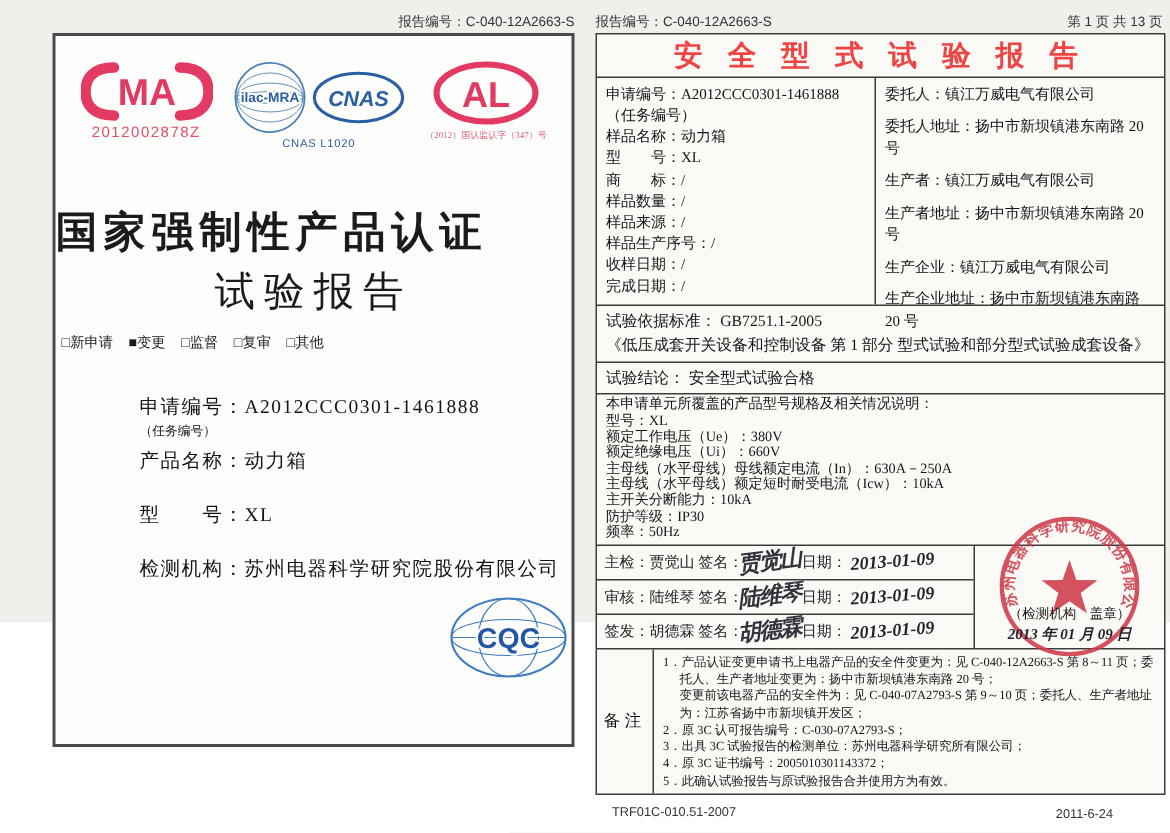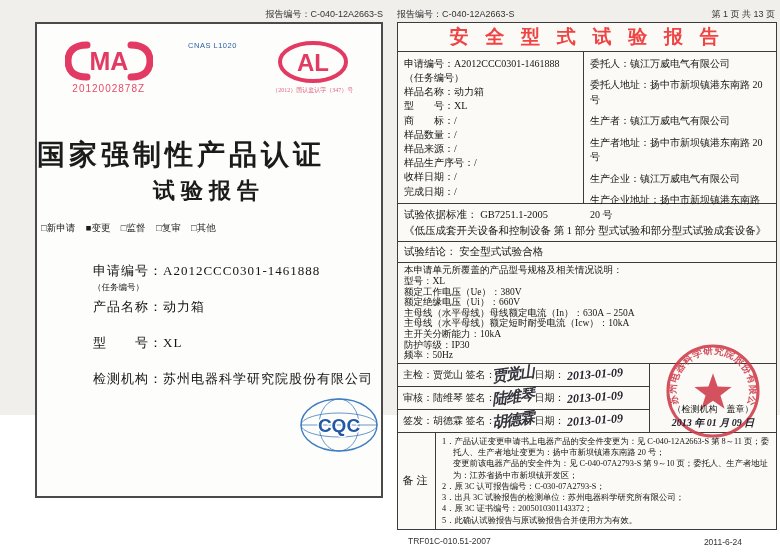--- a/index.html
+++ b/index.html
@@ -9,21 +9,21 @@
   
   .lp-report-no { position:absolute; left:250px; top:8px; width:133px; font-size:9px; color:#333; text-align:right; font-family:"Liberation Sans",sans-serif; }
   .left-page { position:absolute; left:35px; top:22px; width:348px; height:476px; background:#fdfdfb; border:2px solid #4a4a48; }
   .logo-row { position:absolute; top:16px; left:10px; right:10px; display:flex; justify-content:space-around; align-items:flex-start; }
   .logo-block { display:flex; flex-direction:column; align-items:center;text-align:right; }
   .cma-number { font-size:10px; color:#e84a6a; letter-spacing:1px; font-family:"Liberation Sans",sans-serif; margin-top:1px; }
   .cnas-sub { font-size:7.5px; color:#2b5fa3; font-family:"Liberation Sans",sans-serif; margin-top:1px; letter-spacing:0.5px; }
   .al-sub { font-size:6px; color:#e06080; margin-top:2px; white-space:nowrap; }
   .duo { display:flex; align-items:center; gap:2px; }
   .lp-title1 { position:absolute; top:112px; left:0; width:100%; text-align:left; font-size:28px; font-weight:bold; letter-spacing:4px; color:#1b1b1b; }
-  .lp-title2 { position:absolute; top:152px; left:0; width:100%; text-align:center; font-size:22px; font-weight:bold; letter-spacing:6px; color:#1b1b1b; }
+  .lp-title2 { position:absolute; top:152px; left:0; width:100%; text-align:center; font-size:27px; font-weight:normal; letter-spacing:6px; color:#1b1b1b; }
   .lp-checks { position:absolute; top:198px; left:0; width:100%; text-align:left; font-size:9.5px; color:#1b1b1b; }
   .lp-checks span.item { margin:0 4px; }
   .lp-fields { position:absolute; top:238px; left:56px; font-size:13px; color:#141414; }
   .f-row { margin-bottom:2px; letter-spacing:1px; }
   .f-sub { font-size:8.5px; letter-spacing:0; margin:0 0 4px 0; }
   .f-gap { height:16px; }
   .cqc-wrap { position:absolute; top:372px; left:0; width:100%; display:flex; justify-content:flex-end; }
 
   
   .rp-header { position:absolute; left:397px; top:8px; width:378px; display:flex; justify-content:space-between; font-size:9px; color:#333; font-family:"Liberation Sans",sans-serif; }
@@ -72,20 +72,33 @@
       <div class="logo-block">
         <svg width="88" height="42" viewBox="0 0 88 42">
           <path d="M22,5 C8,5 3,12 3,21 C3,30 8,37 22,37" stroke="#e23a63" stroke-width="7" fill="none" stroke-linecap="round"></path>
           <path d="M66,5 C80,5 85,12 85,21 C85,30 80,37 66,37" stroke="#e23a63" stroke-width="7" fill="none" stroke-linecap="round"></path>
           <text x="44" y="30" text-anchor="middle" font-size="25" font-weight="bold" fill="#e23a63">MA</text>
         </svg>
         <div class="cma-number">2012002878Z</div>
       </div>
 
       <div class="logo-block">
+        <div class="duo">
+          <svg width="50" height="50" viewBox="0 0 52 52">
+            <circle cx="26" cy="26" r="24" fill="none" stroke="#4a7fb5" stroke-width="1.2"></circle>
+            <ellipse cx="26" cy="26" rx="23" ry="17" fill="none" stroke="#4a7fb5" stroke-width="0.6"></ellipse>
+            <ellipse cx="26" cy="26" rx="23" ry="10" fill="none" stroke="#4a7fb5" stroke-width="0.6"></ellipse>
+            <ellipse cx="26" cy="26" rx="23" ry="4" fill="none" stroke="#4a7fb5" stroke-width="0.6"></ellipse>
+            <text x="26" y="29" text-anchor="middle" font-size="9.5" font-weight="bold" fill="#2b5fa3" stroke="#ffffff" stroke-width="2.5" paint-order="stroke">ilac-MRA</text>
+          </svg>
+          <svg width="64" height="38" viewBox="0 0 66 40">
+            <ellipse cx="33" cy="20" rx="31" ry="17" fill="none" stroke="#2b5fa3" stroke-width="2.2"></ellipse>
+            <text x="33" y="26" text-anchor="middle" font-size="15" font-weight="bold" font-style="italic" fill="#2b5fa3">CNAS</text>
+          </svg>
+        </div>
         <div class="cnas-sub">CNAS L1020</div>
       </div>
 
       <div class="logo-block">
         <svg width="72" height="44" viewBox="0 0 72 44">
           <ellipse cx="36" cy="22" rx="33" ry="19" fill="none" stroke="#e23a63" stroke-width="4"></ellipse>
           <text x="36" y="31" text-anchor="middle" font-size="24" font-weight="bold" fill="#e23a63">AL</text>
         </svg>
         <div class="al-sub">（2012）国认监认字（347）号</div>
       </div>

